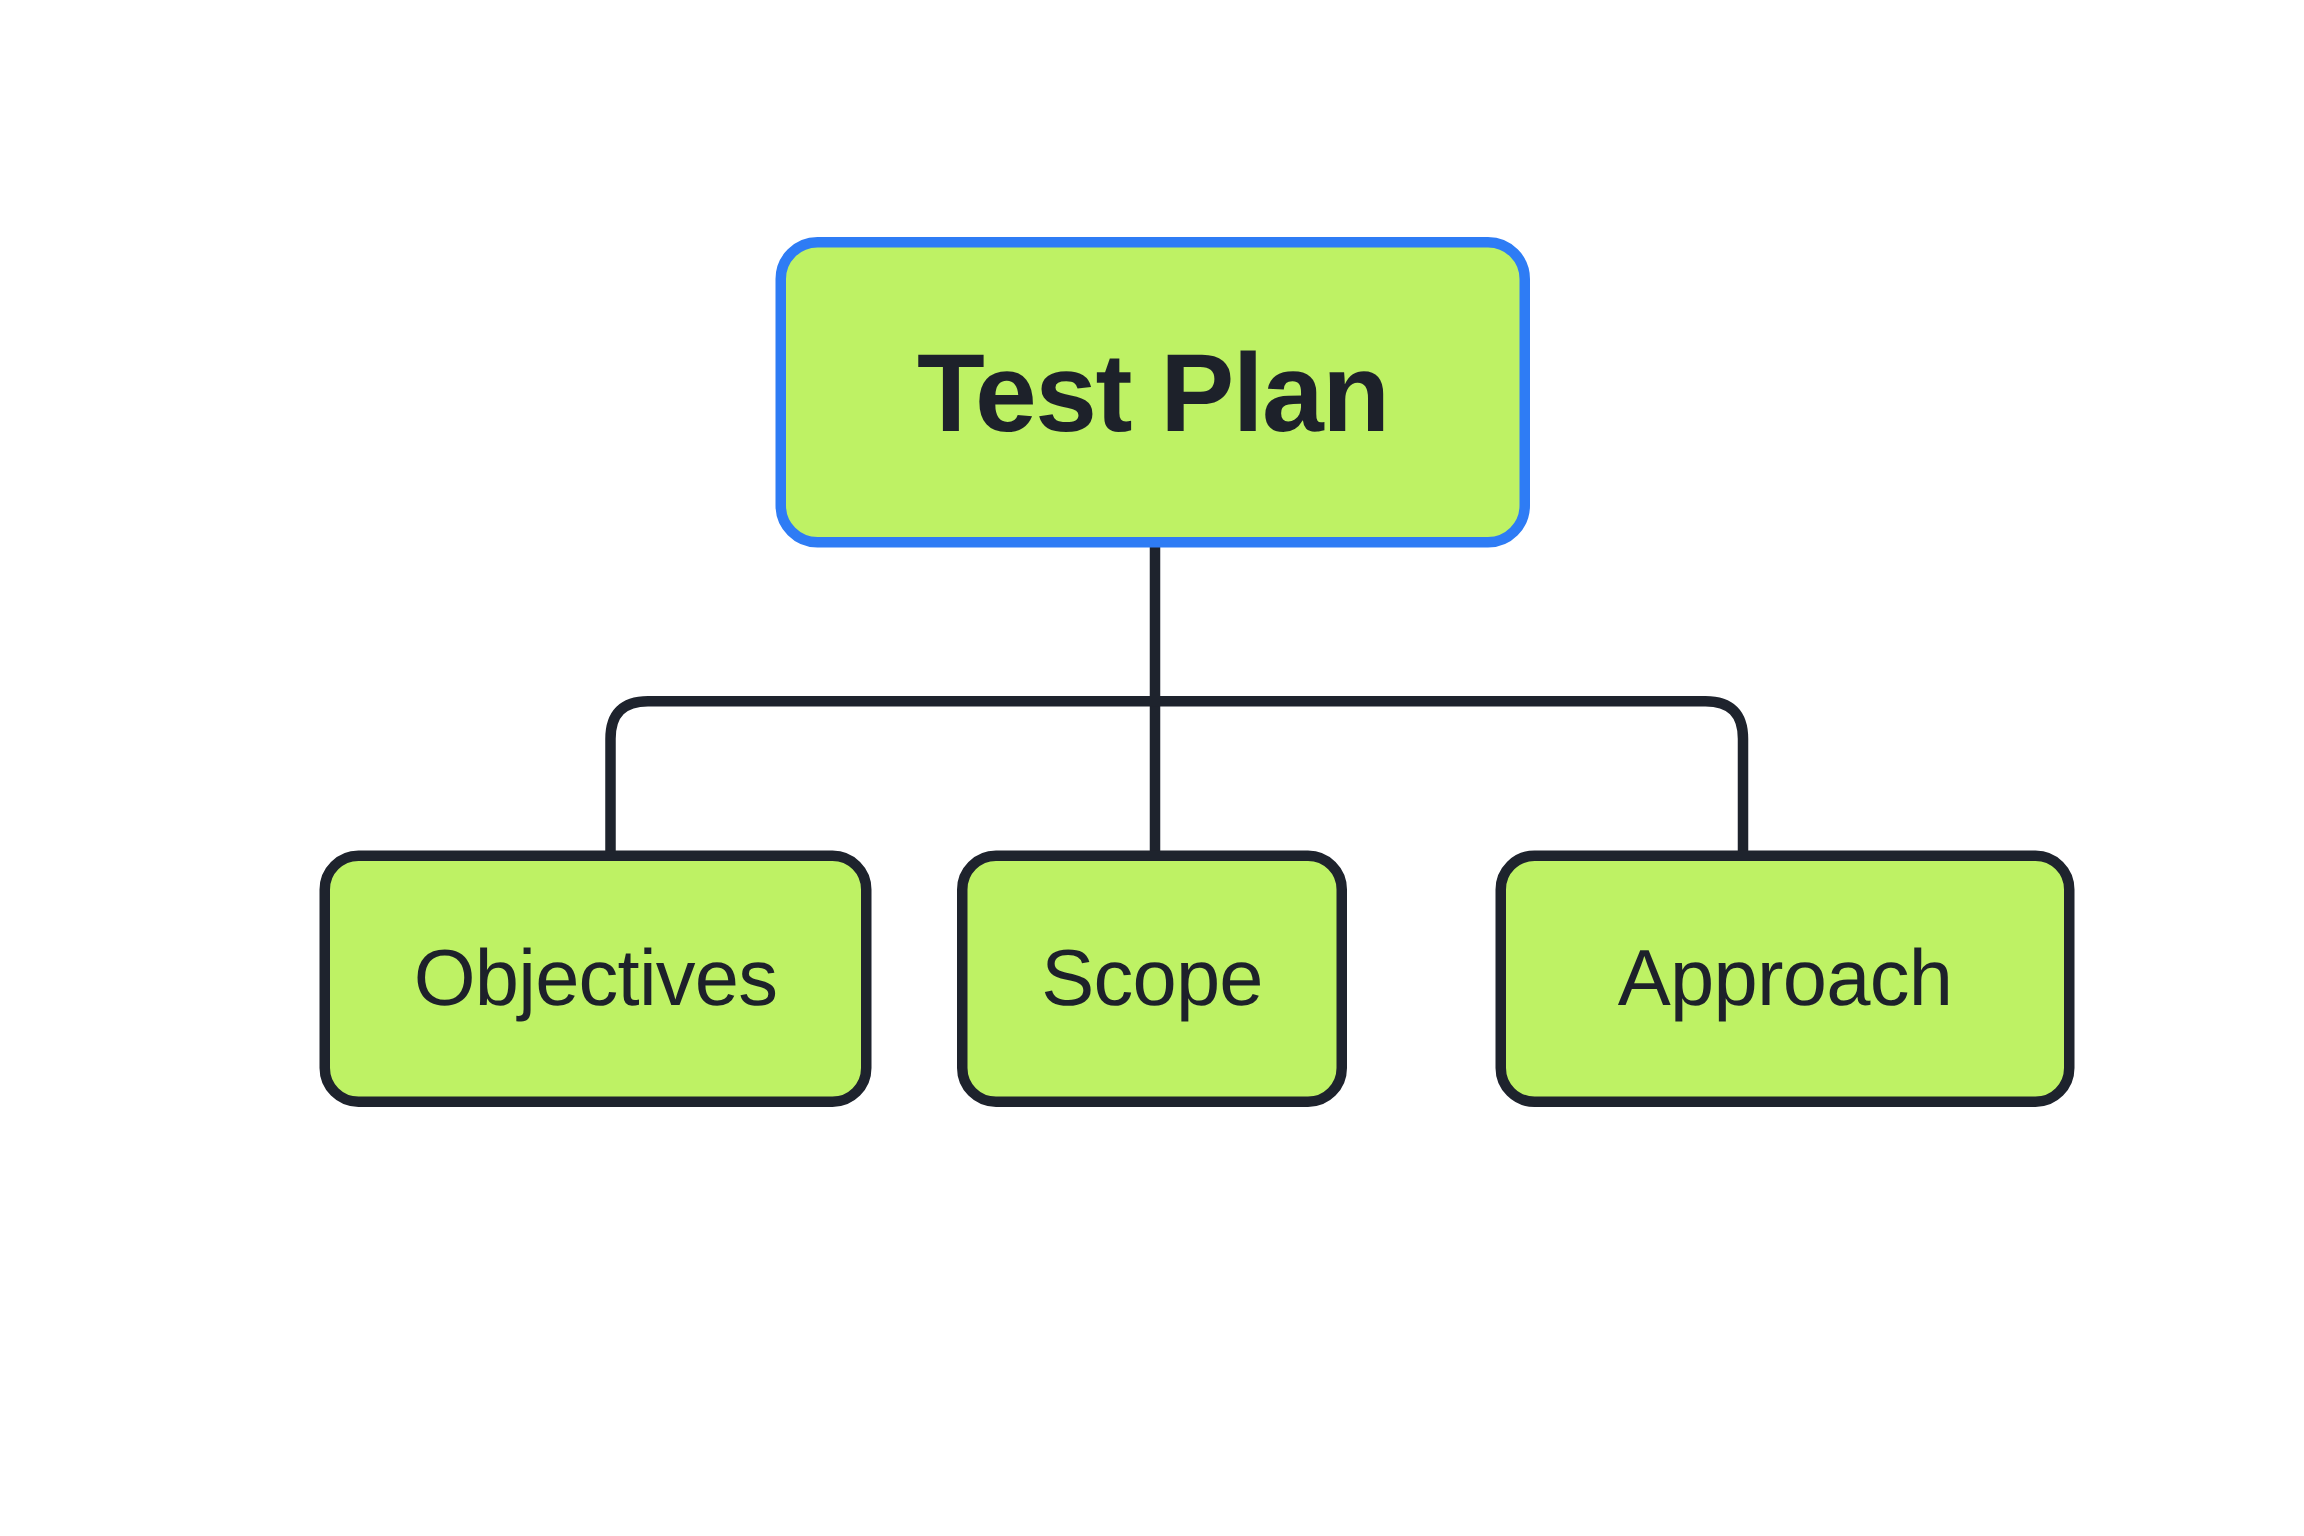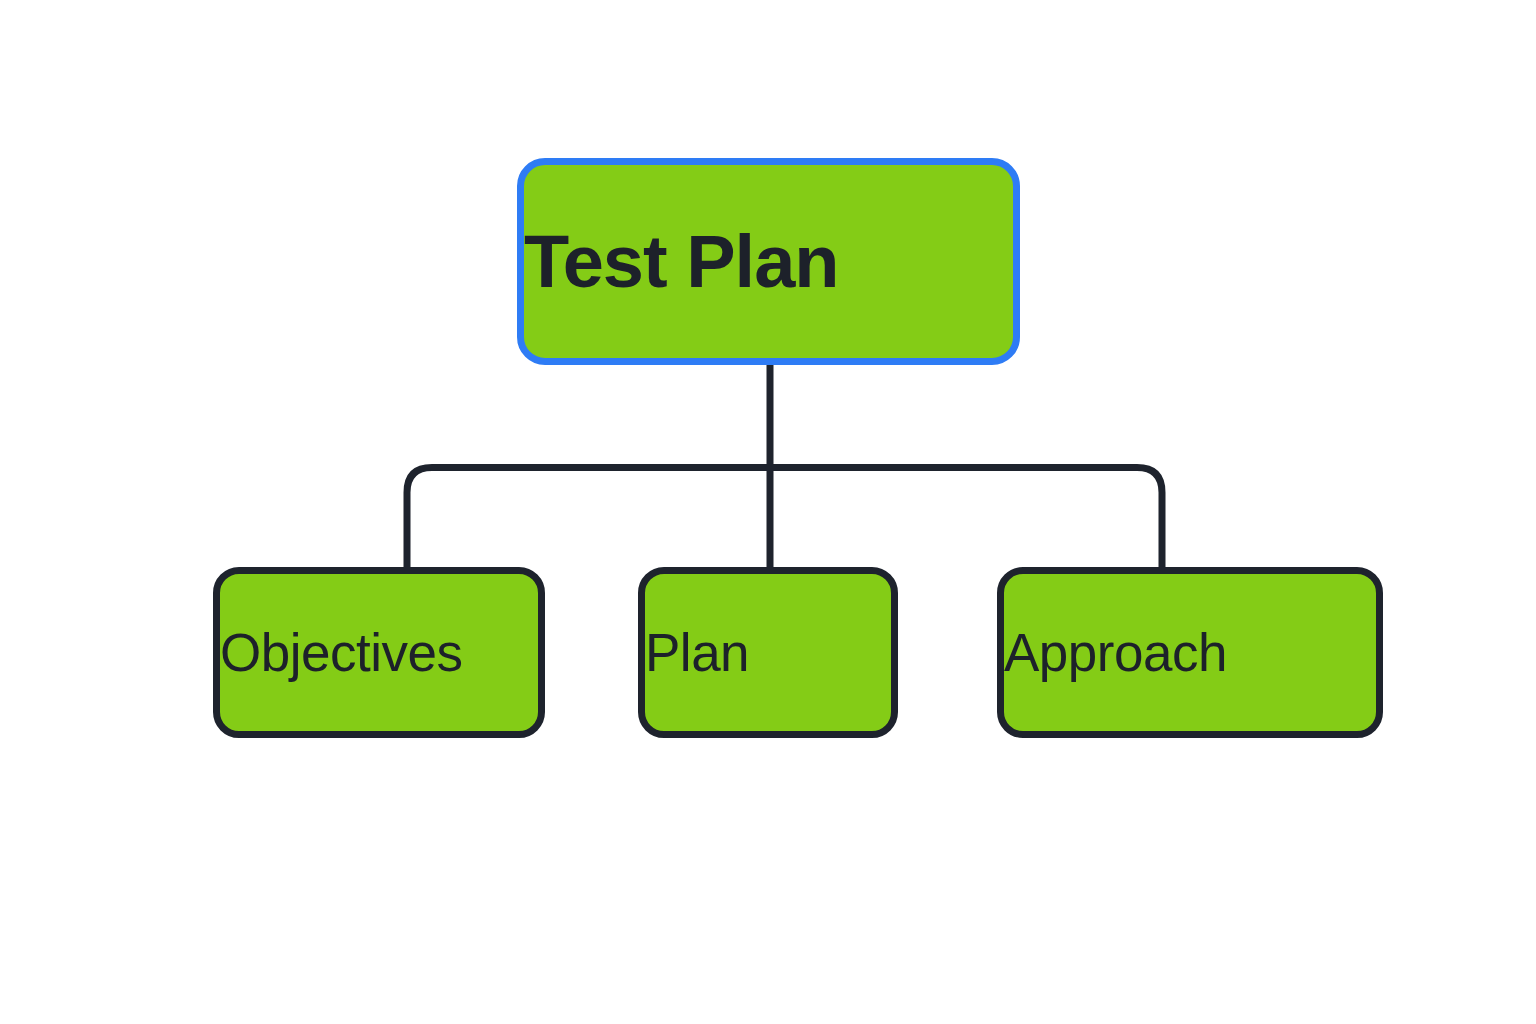--- a/index.html
+++ b/index.html
@@ -19,24 +19,24 @@
     position: absolute;
     left: 0;
     top: 0;
     width: 1536px;
     height: 1024px;
     z-index: 0;
   }
   .node {
     position: absolute;
     box-sizing: border-box;
-    background: #84cc16;
+    background: #bef264;
     display: flex;
     align-items: center;
-    justify-content: flex-start;
+    justify-content: center;
     z-index: 1;
   }
   .node-root {
     left: 517px;
     top: 158px;
     width: 503px;
     height: 207px;
     border: 7px solid #2e7cf5;
     border-radius: 28px;
   }
@@ -49,21 +49,21 @@
   .node-child {
     border: 7px solid #1e232d;
     border-radius: 26px;
   }
   .node-child .node-label {
     font-size: 53px;
     font-weight: 500;
     letter-spacing: -0.5px;
     color: #1d212a;
   }
-  .node-objectives { left: 213px; top: 567px; width: 332px; height: 171px; }
+  .node-objectives { left: 213px; top: 567px; width: 368px; height: 171px; }
   .node-scope      { left: 638px; top: 567px; width: 260px; height: 171px; }
   .node-approach   { left: 997px; top: 567px; width: 386px; height: 171px; }
 </style>
 </head>
 <body>
 
 <div class="canvas">
 
   <svg class="connector-layer" viewBox="0 0 1536 1024" xmlns="http://www.w3.org/2000/svg">
 
@@ -76,20 +76,20 @@
 
   <div class="node node-root">
     <span class="node-label">Test Plan</span>
   </div>
 
   <div class="node node-child node-objectives">
     <span class="node-label">Objectives</span>
   </div>
 
   <div class="node node-child node-scope">
-    <span class="node-label">Plan</span>
+    <span class="node-label">Scope</span>
   </div>
 
   <div class="node node-child node-approach">
     <span class="node-label">Approach</span>
   </div>
 
 </div>
 
 </body></html>

